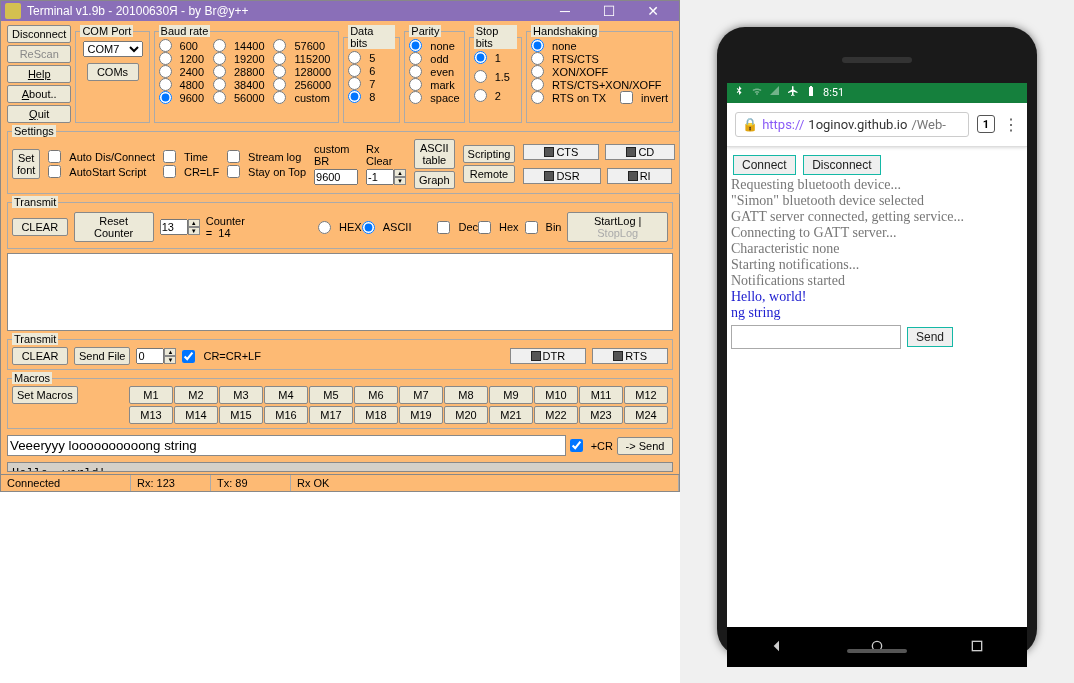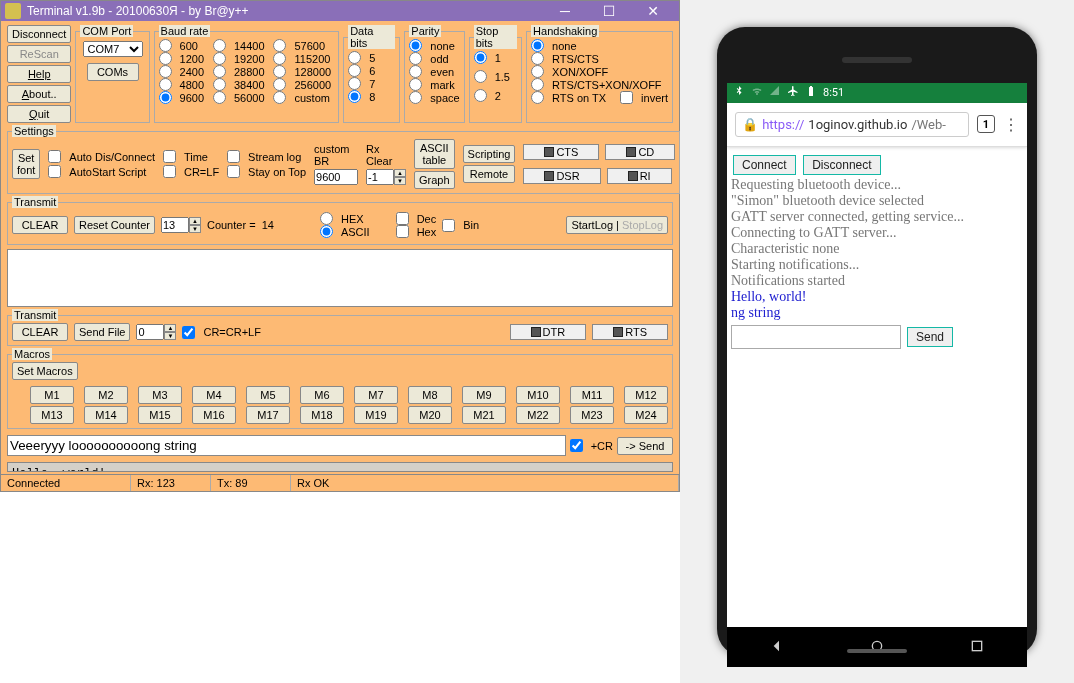--- a/index.html
+++ b/index.html
@@ -44,28 +44,28 @@
 .lbl { font-size: 11px; }
 input[type=text].small { width: 44px; font-size: 11px; }
 input[type=text].smaller { width: 28px; font-size: 11px; }
 
 .led-wrap { display:flex; gap:8px; margin-left:auto; }
 .led { display:flex; align-items:center; gap:2px; border:1px solid #888; padding:1px 20px; background:#f0f0f0; }
 .led .dot { width:10px; height:10px; background:#555; border:1px solid #222; }
 
 .receive { margin: 0 6px 2px; }
 .receive .controls { display:flex; align-items:center; gap:6px; padding:2px 0; }
-.receive .rxopts { display:flex; flex-direction:column; margin-left:20px; }
+.receive .rxopts { display:flex; margin-left:20px; }
 .rxbox { width: calc(100% - 12px); height: 150px; background:#fff; border:1px solid #888; margin:2px 6px; }
 
 .transmit { margin: 0 6px 2px; }
 .transmit .row { display:flex; align-items:center; gap:6px; }
 .macros { margin: 0 6px 2px; }
 .macros .row { display:flex; align-items:center; gap:6px; flex-wrap:wrap; }
-.macros .mbtns { display:flex; gap:10px; margin-left:auto; }
+.macros .mbtns { display:flex; gap:1px; margin-left:auto; }
 .mbtn { width:44px; }
 
 .sendrow { display:flex; align-items:center; margin:4px 6px; gap:4px; }
 .sendrow input[type=text] { flex:1; border:1px solid #888; padding:2px; background:#fff; }
 
 .monobox { margin:2px 6px; flex:1; background:#d4d0c8; border:1px solid #888; padding:4px; font-family: "Courier New", monospace; font-size:12px; white-space:pre; overflow:hidden; }
 
 .statusbar { height:20px; display:flex; border-top:1px solid #888; }
 .statusbar .cell { border-right:1px solid #aaa; padding:2px 6px; font-size:11px; }
 .statusbar .cell:nth-child(1){width:130px;}

